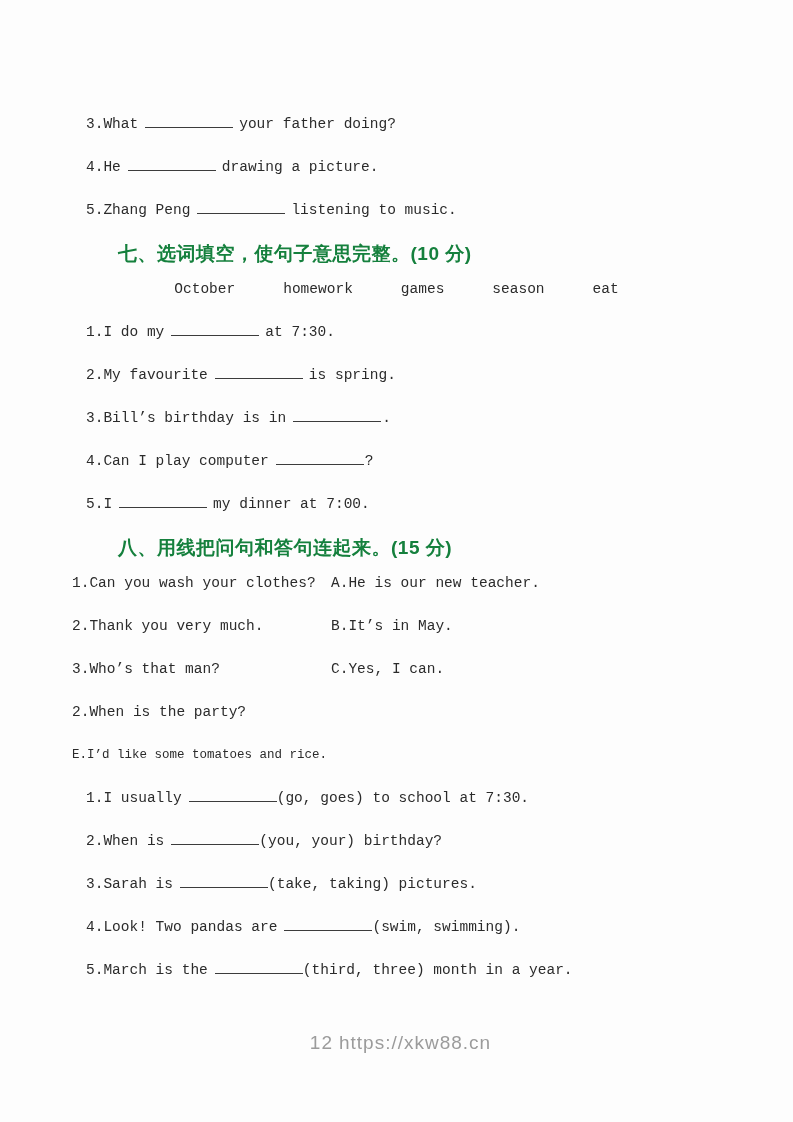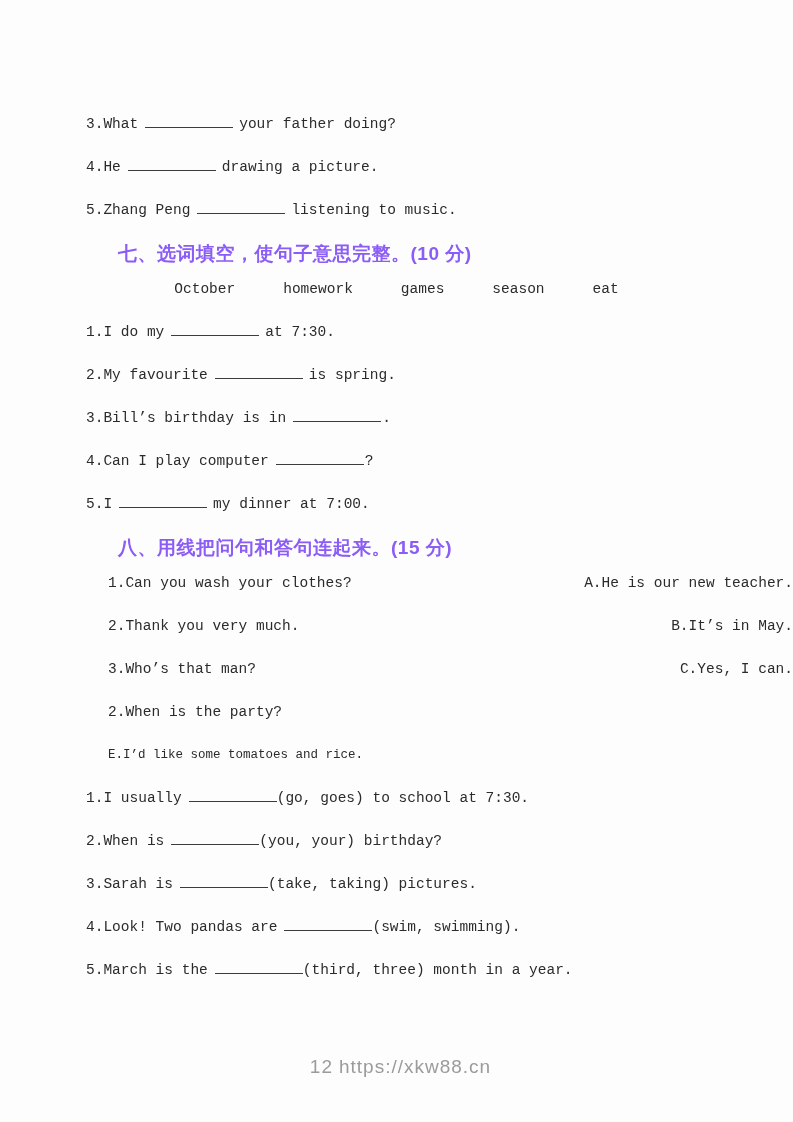--- a/index.html
+++ b/index.html
@@ -25,42 +25,41 @@
     margin:0 6px 0 7px;
   }
   .row--hug .blank{margin-right:1px;}
   .row--nogap .blank{margin-right:0;}
   .heading{
     margin:8px 16px 0 118px;
     height:28px;line-height:28px;
     font-family:"Liberation Sans",sans-serif;
     font-weight:bold;
     font-size:19px;
-    color:#8b5cf6;
+    color:#15803d;
     letter-spacing:0.5px;
     white-space:nowrap;
   }
   .wordbank{
     height:43px;line-height:43px;
     display:flex;justify-content:center;gap:48px;
     font-size:14.5px;
   }
   .match-row{
     display:flex;
     height:43px;line-height:43px;
-    margin-left:108px;
+    margin-left:72px;
     font-size:14.5px;
     white-space:nowrap;
-    justify-content:space-between;
   }
   .match-q{width:259px;flex:0 0 259px;}
   .match-row--tight .match-q,
   .match-row--tight .match-a{font-size:12.5px;}
   .footer{
-    margin-top:64px;
+    margin-top:40px;
     text-align:center;
     font-family:"Liberation Sans",sans-serif;
     font-size:19px;
     color:#9b9b9b;
     letter-spacing:1px;
     padding-left:8px;
   }
   .footer span{margin:0 3px;}
 </style>
 </head>

